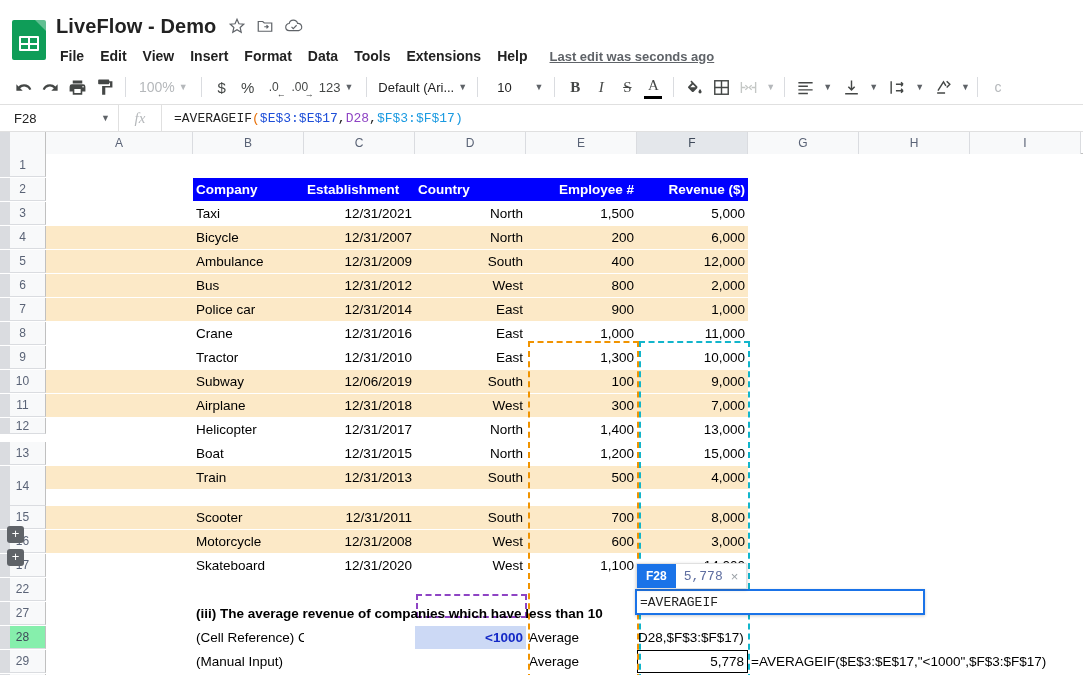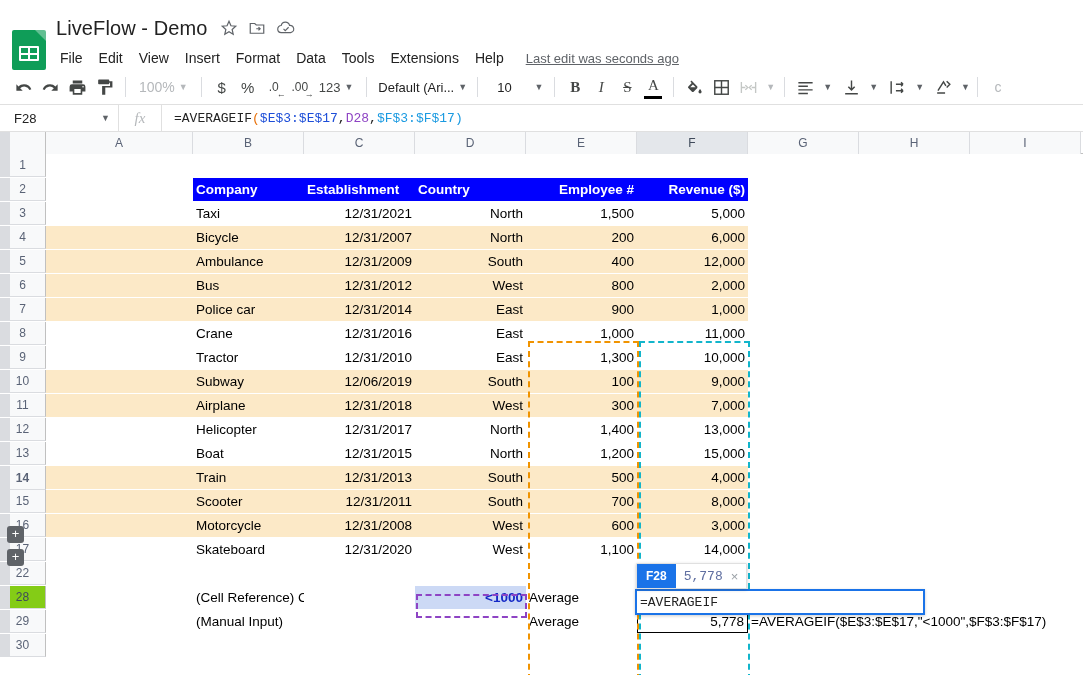--- a/index.html
+++ b/index.html
@@ -5,21 +5,21 @@
   * { box-sizing: border-box; }
   html, body { margin:0; padding:0; }
   body {
     width:1083px; height:675px; overflow:hidden;
     background:#fff;
     font-family:"Liberation Sans", sans-serif;
     -webkit-font-smoothing:antialiased;
   }
 
   
-  .titlebar { display:flex; align-items:flex-end; padding:8px 0 0 12px; height:70px; }
+  .titlebar { display:flex; align-items:center; padding:8px 0 0 12px; height:70px;font-weight:bold; }
   .doc-logo {
     width:34px; height:40px; margin:2px 10px 0 0; position:relative;
     background:#0f9d58; border-radius:2px; flex:none;
   }
   .doc-logo::before{
     content:""; position:absolute; right:0; top:0; width:11px; height:11px;
     background:#fff; clip-path:polygon(100% 0,0 0,100% 100%);
     opacity:.35;
   }
   .doc-logo .grid{
@@ -88,21 +88,21 @@
   }
   .ch.sel { background:#e4e7eb; color:#3f4a5a; font-weight:500;}
 
   .rowsarea { position:relative; }
   .rowline { display:flex; }
   .rh {
     width:46px; flex:none; background:#f8f9fa; border-right:1px solid #c0c0c0; border-bottom:1px solid #dadce0;
     font-size:12px; color:#5a6376; display:flex; align-items:center; justify-content:center; position:relative;
   }
   .rh::after{ content:""; position:absolute; left:0; top:0; bottom:0; width:10px; background:#dadce0;}
-  .rh.sel { background:#84cc16; color:#3f4a5a; }
+  .rh.sel { background:#86efac; color:#3f4a5a; }
   .cellrow { flex:1; display:flex; border-bottom:1px solid #fff; }
   .cell { flex:none; overflow:hidden; white-space:nowrap; font-size:13.5px; color:#000;
           display:flex; align-items:center; padding:0 3px; }
   .cell.r { justify-content:flex-end; }
 
   .hdrcell { background:#0000ff; color:#fff; font-weight:bold; font-size:13.5px; }
   .hl { background:#fce9c7; }
 
   .expander {
     position:absolute; left:7px; width:17px; height:17px; background:#5f6368;
@@ -583,21 +583,21 @@
           </div>
           <div class="cell r hl" style="width: 111px; height: 23px;">
             <span>7,000</span>
           </div>
           <div class="cell  " style="width: 111px; height: 23px;"></div>
           <div class="cell  " style="width: 111px; height: 23px;"></div>
           <div class="cell  " style="width: 111px; height: 23px;"></div>
         </div>
       </div>
       <div class="rowline">
-        <div class="rh" style="height: 23px;">
+        <div class="rh" style="height: 16px;">
           <span>12</span>
         </div>
         <div class="cellrow">
           <div class="cell  " style="width: 147px; height: 23px;"></div>
           <div class="cell  " style="width: 111px; height: 23px;">
             <span>Helicopter</span>
           </div>
           <div class="cell r " style="width: 111px; height: 23px;">
             <span>12/31/2017</span>
           </div>
@@ -635,21 +635,21 @@
           </div>
           <div class="cell r " style="width: 111px; height: 23px;">
             <span>15,000</span>
           </div>
           <div class="cell  " style="width: 111px; height: 23px;"></div>
           <div class="cell  " style="width: 111px; height: 23px;"></div>
           <div class="cell  " style="width: 111px; height: 23px;"></div>
         </div>
       </div>
       <div class="rowline">
-        <div class="rh" style="height: 24px; font-weight: bold;">
+        <div class="rh" style="height: 40px;">
           <span>14</span>
         </div>
         <div class="cellrow">
           <div class="cell  hl" style="width: 147px; height: 23px;"></div>
           <div class="cell  hl" style="width: 111px; height: 23px;">
             <span>Train</span>
           </div>
           <div class="cell r hl" style="width: 111px; height: 23px;">
             <span>12/31/2013</span>
           </div>
@@ -745,20 +745,38 @@
           <div class="cell  " style="width: 111px; height: 23px;"></div>
         </div>
       </div>
       <div class="rowline">
         <div class="rh" style="height: 23px;">
           <span>22</span>
         </div>
         <div class="cellrow">
           <div class="cell  " style="width: 147px; height: 23px;"></div>
           <div class="cell  " style="width: 111px; height: 23px;"></div>
+          <div class="cell  " style="width: 111px; height: 23px;"></div>
+          <div class="cell  " style="width: 111px; height: 23px;"></div>
+          <div class="cell  " style="width: 111px; height: 23px;"></div>
+          <div class="cell  " style="width: 111px; height: 23px;"></div>
+          <div class="cell  " style="width: 111px; height: 23px;"></div>
+          <div class="cell  " style="width: 111px; height: 23px;"></div>
+          <div class="cell  " style="width: 111px; height: 23px;"></div>
+        </div>
+      </div>
+      <div class="rowline">
+        <div class="rh" style="height: 23px;">
+          <span>27</span>
+        </div>
+        <div class="cellrow">
+          <div class="cell  " style="width: 147px; height: 23px;"></div>
+          <div class="cell  bold-q" style="width: 111px; height: 23px; overflow: visible; z-index: 1;">
+            <span>(iii) The average revenue of companies which have less than 10</span>
+          </div>
           <div class="cell  " style="width: 111px; height: 23px;"></div>
           <div class="cell  " style="width: 111px; height: 23px;"></div>
           <div class="cell  " style="width: 111px; height: 23px;"></div>
           <div class="cell  " style="width: 111px; height: 23px;"></div>
           <div class="cell  " style="width: 111px; height: 23px;"></div>
           <div class="cell  " style="width: 111px; height: 23px;"></div>
           <div class="cell  " style="width: 111px; height: 23px;"></div>
         </div>
       </div>
       <div class="rowline">

